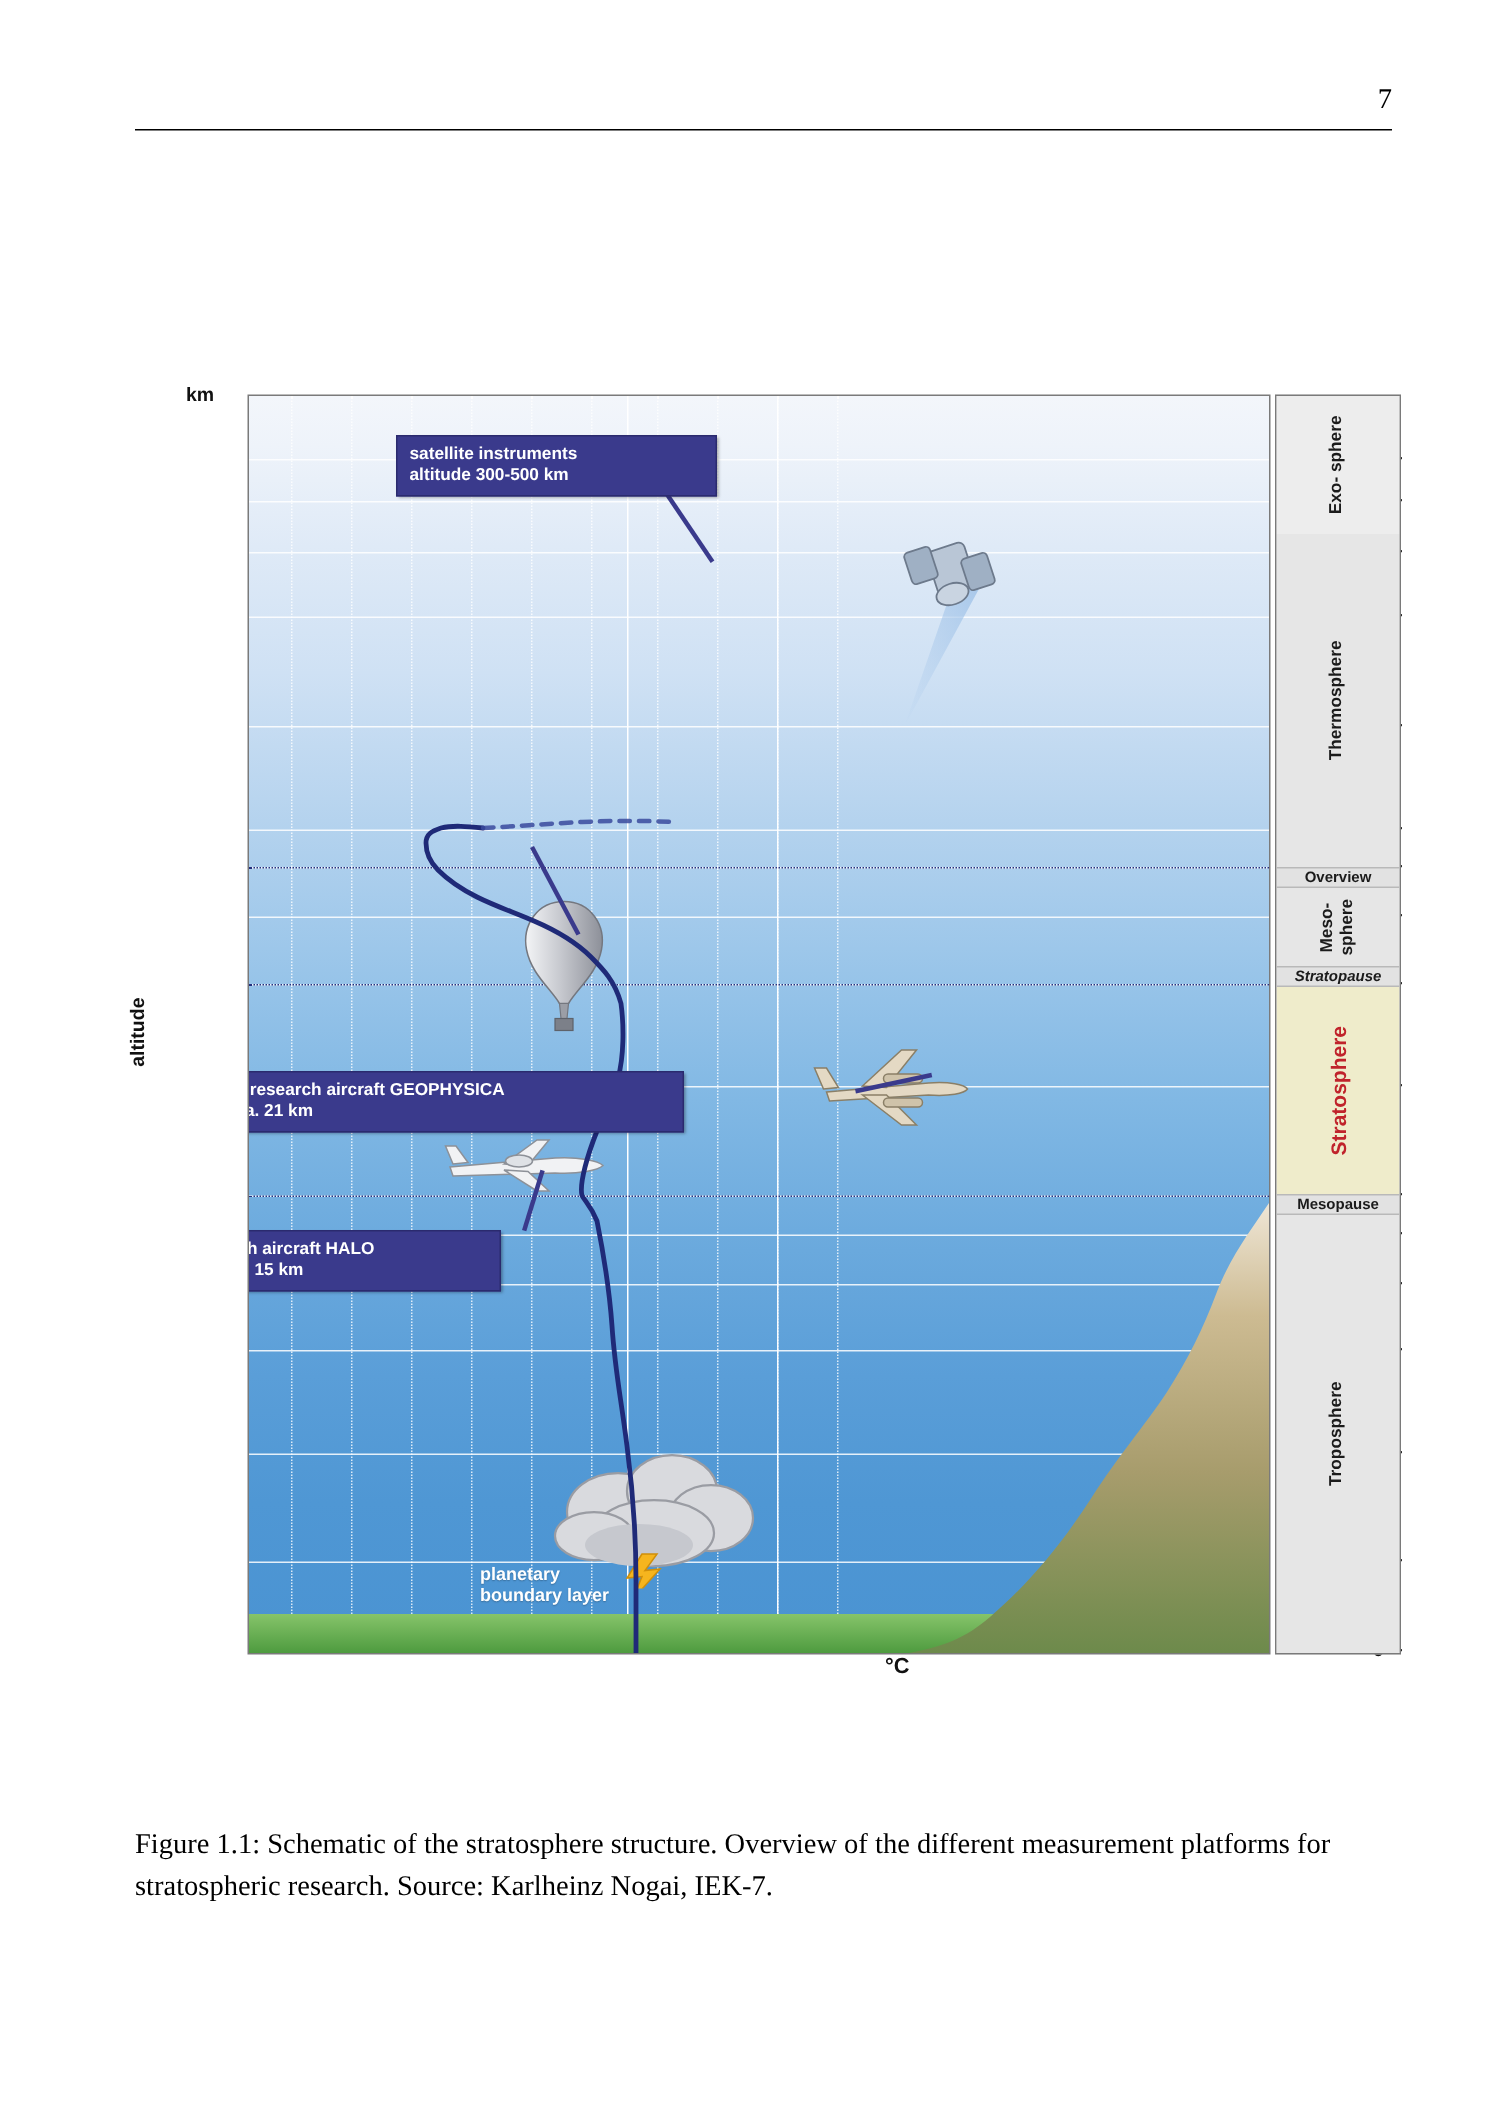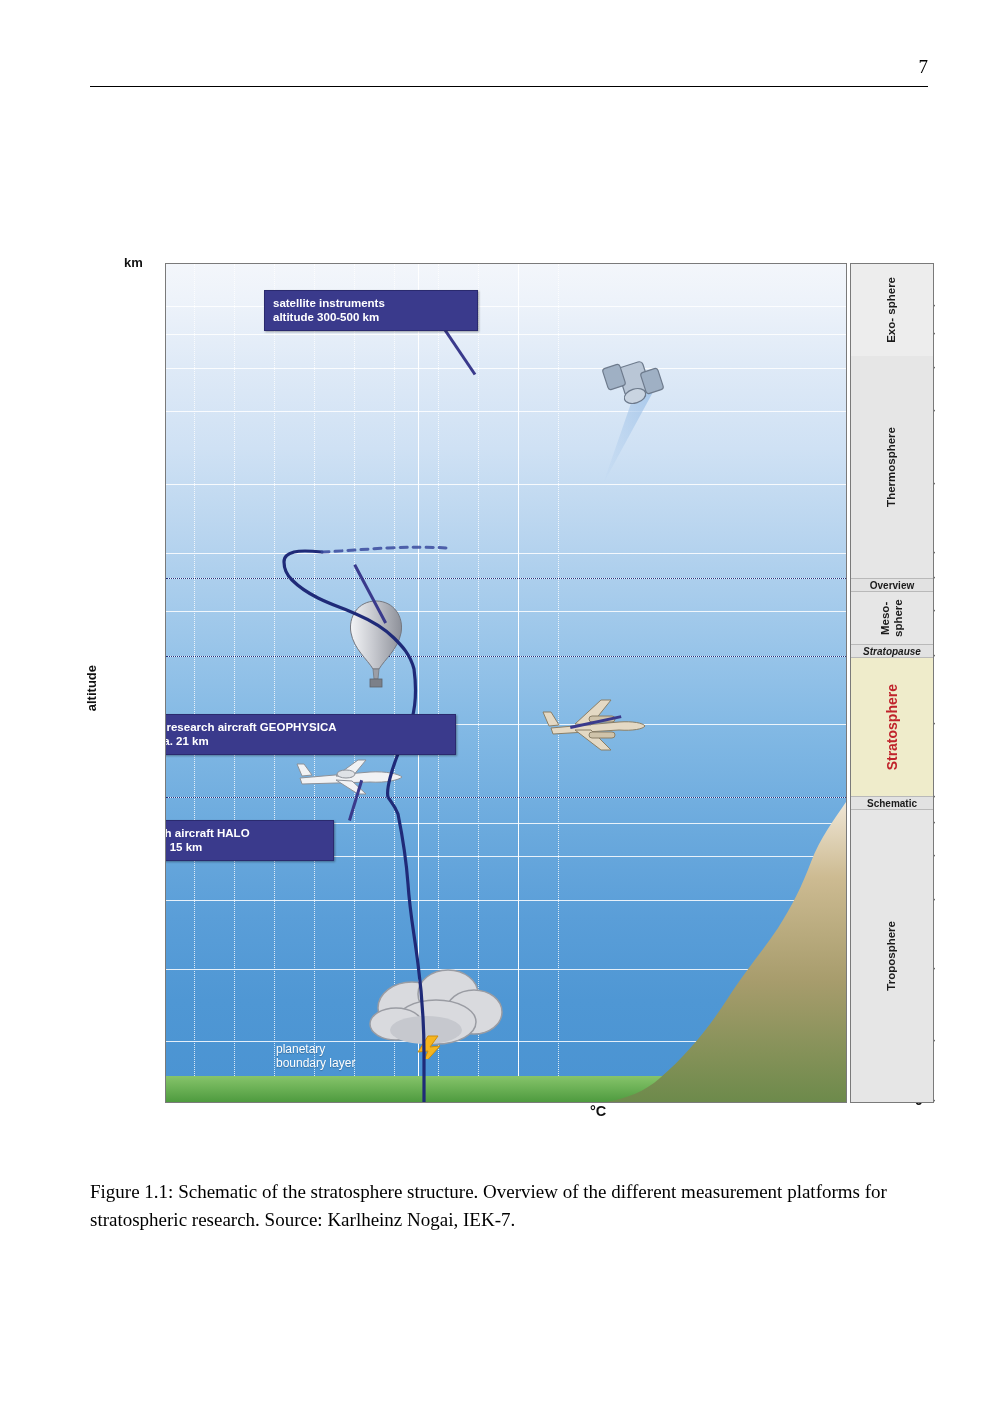--- a/index.html
+++ b/index.html
@@ -104,26 +104,27 @@
   .leader{position:absolute;background:#3a3a8c;transform-origin:0 0;height:3px;}
   
   .ground{
     position:absolute;left:0;bottom:0;width:100%;height:26px;
     background:linear-gradient(to bottom,#86c46a,#4e9b3f);
   }
   .mountain{position:absolute;right:0;bottom:0;width:240px;height:300px;}
   .cloud{position:absolute;}
   .pbl{
     position:absolute;font-family:"Liberation Sans",sans-serif;font-size:12px;
-    font-weight:normal;color:#ffffff;line-height:1.2;white-space:pre-line;
+    font-weight:bold;color:#ffffff;line-height:1.2;white-space:pre-line;
     text-shadow:0 1px 1px rgba(0,0,0,.25);
+    margin-left:44px;
   }
   
   .caption{
-    position:absolute;left:90px;top:1178px;width:850px;
+    position:absolute;left:90px;top:1216px;width:850px;
     font-family:"Liberation Serif",serif;font-size:19px;color:#000;line-height:1.45;
   }
 </style>
 </head>
 <body>
 
 <div class="page-number">7</div>
 <div class="header-rule"></div>
 
 <div class="figure">
@@ -314,21 +315,21 @@
       <span class="vert">Meso-
 sphere</span>
     </div>
     <div class="band thin" style="top:380px;height:14px;font-style:italic;">
       <span>Stratopause</span>
     </div>
     <div class="band strato" style="top:394px;height:138px;">
       <span class="vert">Stratosphere</span>
     </div>
     <div class="band thin" style="top:532px;height:14px;">
-      <span>Schematic</span>
+      <span>Mesopause</span>
     </div>
     <div class="band" style="top:546px;height:292px;background:#e6e6e6;">
       <span class="vert">Troposphere</span>
     </div>
   </div>
 
   <div class="degc">°C</div>
 
 </div>
 

